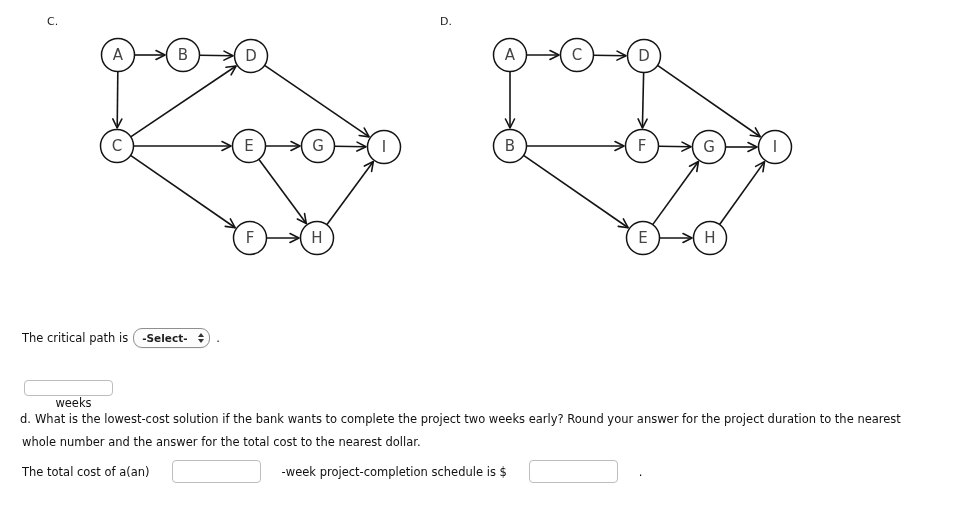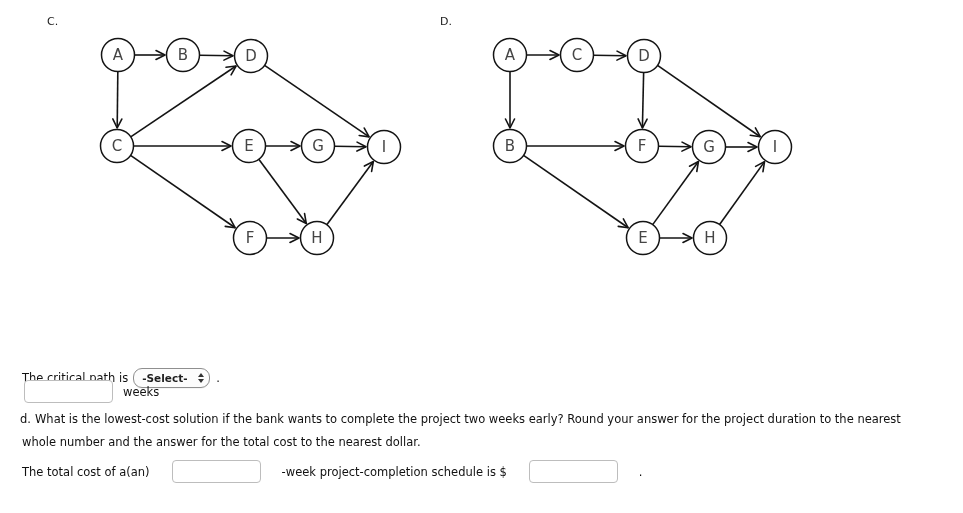--- a/index.html
+++ b/index.html
@@ -135,34 +135,34 @@
         <circle cx="643" cy="238" r="16.5" fill="#ffffff" stroke="#141414" stroke-width="1.5"></circle>
         <text x="643" y="238" text-anchor="middle" dominant-baseline="central" fill="#454545" font-size="15" font-family="&quot;DejaVu Sans&quot;,&quot;Liberation Sans&quot;,sans-serif">E</text>
       </g>
       <g>
         <circle cx="710" cy="238" r="16.5" fill="#ffffff" stroke="#141414" stroke-width="1.5"></circle>
         <text x="710" y="238" text-anchor="middle" dominant-baseline="central" fill="#454545" font-size="15" font-family="&quot;DejaVu Sans&quot;,&quot;Liberation Sans&quot;,sans-serif">H</text>
       </g>
     </svg>
 
 
-  <div class="q-row" style="left:22px; top:326px; height:24px;margin-top:40px;">
+  <div class="q-row" style="left:22px; top:326px; height:24px;">
     <span>The critical path is</span>
     <span class="select-box">
       <span class="select-text">-Select-</span>
       <span class="spinner">
         <span class="tri-up"></span>
         <span class="tri-down"></span>
       </span>
     </span>
     <span>.</span>
   </div>
 
 
-  <div class="q-row" style="left:24px; top:380px; height:23px;">
+  <div class="q-row" style="left:24px; top:380px; height:23px;flex-direction:column;">
     <input type="text" class="answer-input" value="" style="">
     <span style="margin-left:10px;">weeks</span>
   </div>
 
   <div class="q-line" style="left:20px; top:412px;">
     <span class="q-prefix">d.</span><span>What is the lowest-cost solution if the bank wants to complete the project two weeks early? Round your answer for the project duration to the nearest</span>
   </div>
   <div class="q-line" style="left:22px; top:435px;">
     <span>whole number and the answer for the total cost to the nearest dollar.</span>
   </div>

